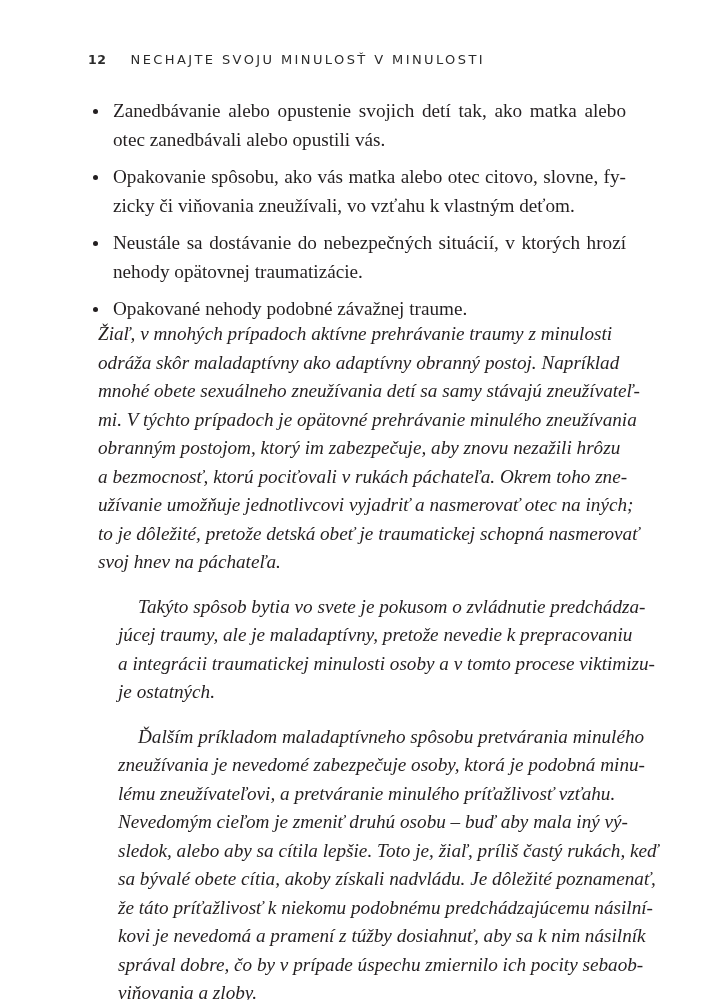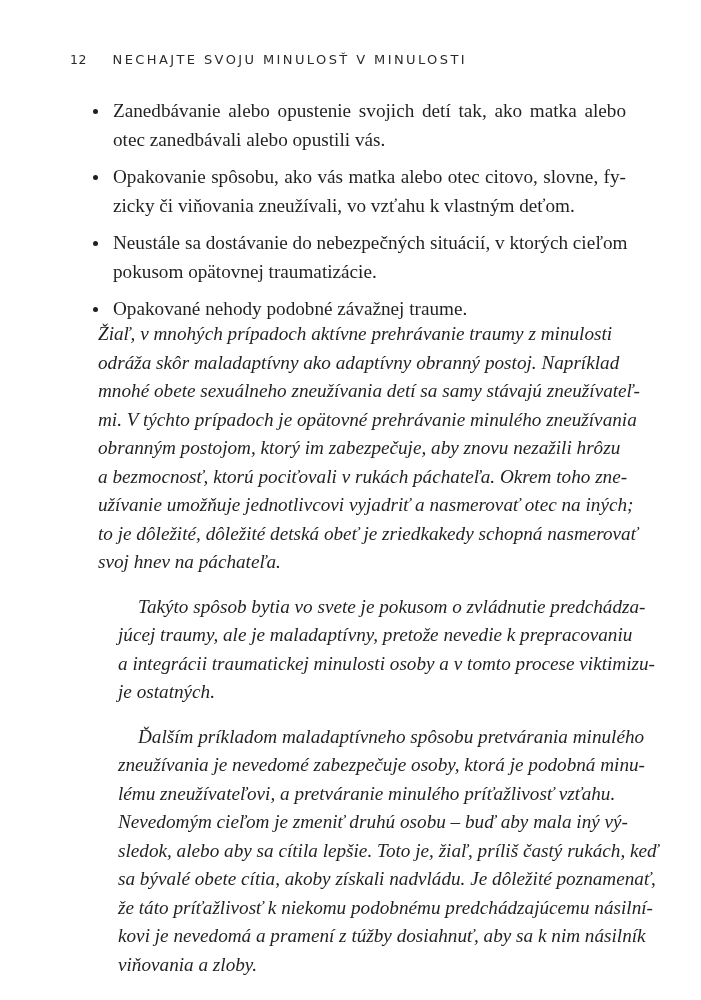--- a/index.html
+++ b/index.html
@@ -25,25 +25,26 @@
       top: 52px;
       left: 70px;
       width: 560px;
       font-family: "DejaVu Sans", sans-serif;
       font-size: 13px;
       letter-spacing: 2.4px;
       color: #2b2b2b;
       white-space: nowrap;
     }
     .running-header .page-number {
-      font-weight: normal;
+      font-weight: bold;
       letter-spacing: 0.5px;
       display: inline-block;
       width: 36px;
       font-size: 12.5px;
+      margin-left: 18px;
     }
     .running-header .chapter-title {
       display: inline-block;
     }
     .bullets {
       position: absolute;
       top: 97px;
       left: 0;
       width: 544px;
       margin: 0;
@@ -116,56 +117,57 @@
         <span class="line">Zanedbávanie alebo opustenie svojich detí tak, ako matka alebo</span>
         <span class="line last">otec zanedbávali alebo opustili vás.</span>
       </li>
       <li>
         <span class="bullet-dot"></span>
         <span class="line">Opakovanie spôsobu, ako vás matka alebo otec citovo, slovne, fy-</span>
         <span class="line last">zicky či viňovania zneužívali, vo vzťahu k vlastným deťom.</span>
       </li>
       <li>
         <span class="bullet-dot"></span>
-        <span class="line">Neustále sa dostávanie do nebezpečných situácií, v ktorých cieľom</span>
-        <span class="line last">pokusom opätovnej traumatizácie.</span>
+        <span class="line">Neustále sa dostávanie do nebezpečných situácií, v ktorých hrozí</span>
+        <span class="line last">nehody opätovnej traumatizácie.</span>
       </li>
       <li>
         <span class="bullet-dot"></span>
         <span class="line last">Opakované nehody podobné závažnej traume.</span>
       </li>
     </ul>
 
     <div class="body-text">
       <p>
         <span class="line">Žiaľ, v mnohých prípadoch aktívne prehrávanie traumy z minulosti</span>
         <span class="line">odráža skôr maladaptívny ako adaptívny obranný postoj. Napríklad</span>
         <span class="line">mnohé obete sexuálneho zneužívania detí sa samy stávajú zneužívateľ-</span>
         <span class="line">mi. V týchto prípadoch je opätovné prehrávanie minulého zneužívania</span>
         <span class="line">obranným postojom, ktorý im zabezpečuje, aby znovu nezažili hrôzu</span>
         <span class="line">a bezmocnosť, ktorú pociťovali v rukách páchateľa. Okrem toho zne-</span>
         <span class="line">užívanie umožňuje jednotlivcovi vyjadriť a nasmerovať otec na iných;</span>
-        <span class="line">to je dôležité, dôležité detská obeť je zriedkakedy schopná nasmerovať</span>
+        <span class="line">to je dôležité, pretože detská obeť je traumatickej schopná nasmerovať</span>
         <span class="line last">svoj hnev na páchateľa.</span>
       </p>
       <p class="indent">
         <span class="line" style="padding-left:20px">Takýto spôsob bytia vo svete je pokusom o zvládnutie predchádza-</span>
         <span class="line">júcej traumy, ale je maladaptívny, pretože nevedie k prepracovaniu</span>
         <span class="line">a integrácii traumatickej minulosti osoby a v tomto procese viktimizu-</span>
         <span class="line last">je ostatných.</span>
       </p>
       <p class="indent">
         <span class="line" style="padding-left:20px">Ďalším príkladom maladaptívneho spôsobu pretvárania minulého</span>
         <span class="line">zneužívania je nevedomé zabezpečuje osoby, ktorá je podobná minu-</span>
         <span class="line">lému zneužívateľovi, a pretváranie minulého príťažlivosť vzťahu.</span>
         <span class="line">Nevedomým cieľom je zmeniť druhú osobu – buď aby mala iný vý-</span>
         <span class="line">sledok, alebo aby sa cítila lepšie. Toto je, žiaľ, príliš častý rukách, keď</span>
         <span class="line">sa bývalé obete cítia, akoby získali nadvládu. Je dôležité poznamenať,</span>
         <span class="line">že táto príťažlivosť k niekomu podobnému predchádzajúcemu násilní-</span>
         <span class="line">kovi je nevedomá a pramení z túžby dosiahnuť, aby sa k nim násilník</span>
+        <span class="line">správal dobre, čo by v prípade úspechu zmiernilo ich pocity sebaob-</span>
         <span class="line last">viňovania a zloby.</span>
       </p>
       <p class="indent">
         <span class="line" style="padding-left:20px">Môj klient Matthew bol ženatý so svojou manželkou Hannah viac</span>
         <span class="line">ako desať rokov. Mali spolu dve deti vo veku päť a deväť rokov. Ako</span>
       </p>
     </div>
 
   </div>
 </div>

